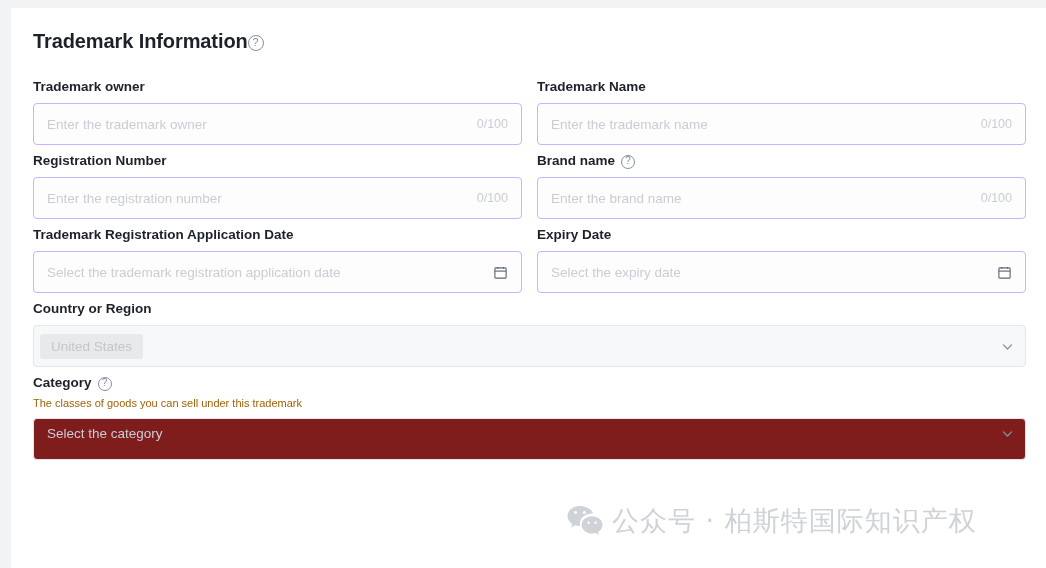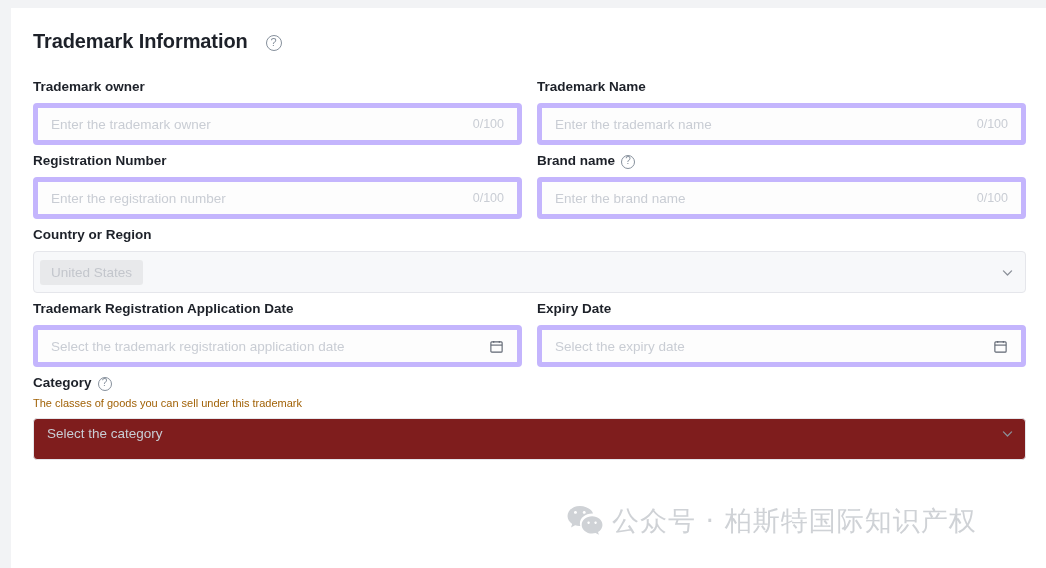--- a/index.html
+++ b/index.html
@@ -34,21 +34,21 @@
   }
 
   .card-inner {
     padding: 22px 22px 0 22px;
   }
 
   
   .section-title-row {
     display: flex;
     align-items: center;
-    gap: 18px;
+    gap: 0;
     margin-bottom: 26px;
   }
   .section-title {
     font-size: 20px;
     font-weight: bold;
     color: #1d2129;
     letter-spacing: -0.1px;
   }
 
   
@@ -97,21 +97,21 @@
   .helper-text {
     font-size: 11px;
     color: #a16207;
     margin: -2px 0 9px 0;
     font-weight: normal;
   }
 
   
   .input-box {
     height: 42px;
-    border: 5px solid #c4b5fd;
+    border: 1px solid #c4b5fd;
     border-radius: 4px;
     background: #fdfdfd;
     display: flex;
     align-items: center;
     padding: 0 13px;
     position: relative;
   }
   .input-placeholder {
     font-size: 13.5px;
     color: #c9cdd4;
@@ -238,37 +238,20 @@
         <div class="col">
           <div class="field-label">
             <span>Brand name</span>
             <span class="help-icon">
               <span>?</span>
             </span>
           </div>
           <div class="input-box">
             <span class="input-placeholder">Enter the brand name</span>
             <span class="counter">0/100</span>
-          </div>
-        </div>
-      </div>
-
-      <div class="row">
-        <div class="col full">
-          <div class="field-label">
-            <span>Country or Region</span>
-          </div>
-          <div class="select-box">
-            <span class="chip">United States</span>
-            <span class="select-spacer"></span>
-            <span class="chevron">
-              <svg viewBox="0 0 16 16" width="13" height="13" fill="none" stroke="currentColor" stroke-width="1.6" stroke-linecap="round" stroke-linejoin="round">
-                <polyline points="3,6 8,11 13,6"></polyline>
-              </svg>
-            </span>
           </div>
         </div>
       </div>
 
       <div class="row">
         <div class="col">
           <div class="field-label">
             <span>Trademark Registration Application Date</span>
           </div>
           <div class="input-box">
@@ -289,20 +272,37 @@
             <span>Expiry Date</span>
           </div>
           <div class="input-box">
             <span class="input-placeholder">Select the expiry date</span>
             <span class="cal-icon">
               <svg viewBox="0 0 16 16" width="15" height="15" fill="none" stroke="currentColor" stroke-width="1.2">
                 <rect x="2" y="3" width="12" height="11" rx="1"></rect>
                 <line x1="2" y1="6.5" x2="14" y2="6.5"></line>
                 <line x1="5" y1="2" x2="5" y2="4"></line>
                 <line x1="11" y1="2" x2="11" y2="4"></line>
+              </svg>
+            </span>
+          </div>
+        </div>
+      </div>
+
+      <div class="row">
+        <div class="col full">
+          <div class="field-label">
+            <span>Country or Region</span>
+          </div>
+          <div class="select-box">
+            <span class="chip">United States</span>
+            <span class="select-spacer"></span>
+            <span class="chevron">
+              <svg viewBox="0 0 16 16" width="13" height="13" fill="none" stroke="currentColor" stroke-width="1.6" stroke-linecap="round" stroke-linejoin="round">
+                <polyline points="3,6 8,11 13,6"></polyline>
               </svg>
             </span>
           </div>
         </div>
       </div>
 
       <div class="row">
         <div class="col full">
           <div class="field-label">
             <span>Category</span>

